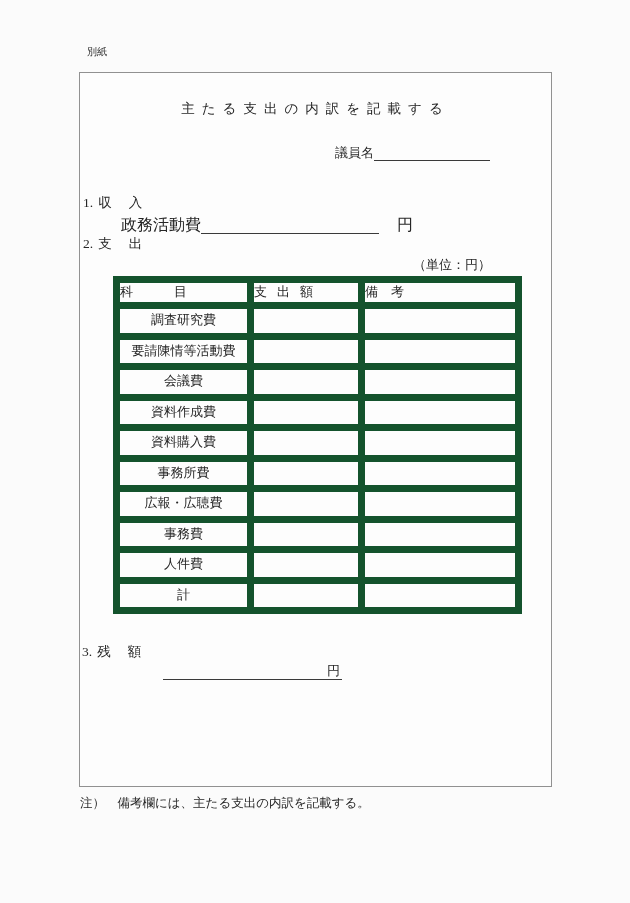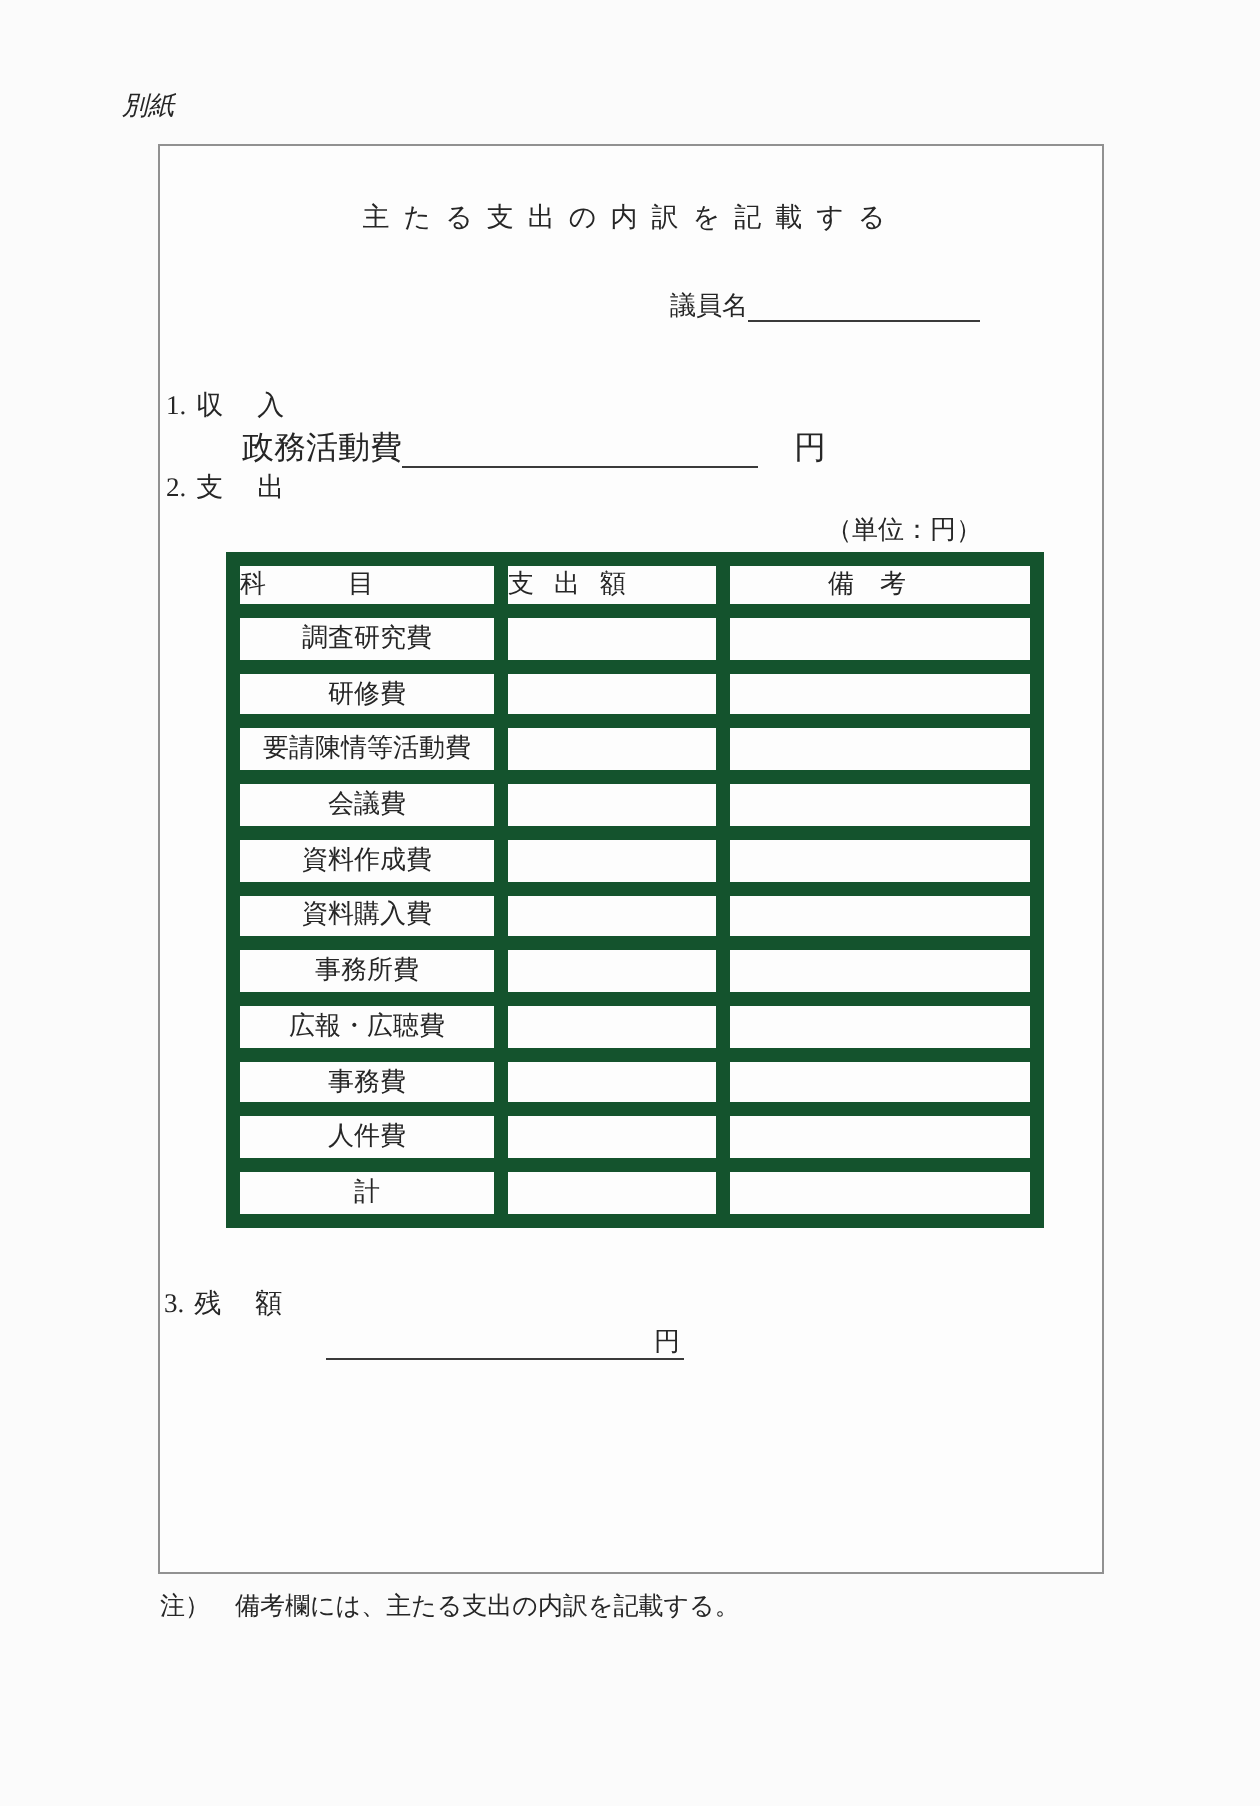--- a/index.html
+++ b/index.html
@@ -8,21 +8,21 @@
     width: 630px;
     height: 903px;
     background: #fbfbfb;
     font-family: "Liberation Serif", "DejaVu Serif", serif;
     color: #262626;
     overflow: hidden;
     line-height: 1.15;
   }
   .abs { position: absolute; }
 
-  .attachment { left: 61px; top: 46px; font-size: 13px; font-style: italic; }
+  .attachment { left: 87px; top: 46px; font-size: 10px; }
 
   .frame {
     left: 79px; top: 72px;
     width: 473px; height: 715px;
     border: 1px solid #919191;
     box-sizing: border-box;
     background: #fdfdfd;
   }
 
   .title {
@@ -63,21 +63,21 @@
   }
   .exp th, .exp td {
     border: 7px solid #14532d;
     padding: 0;
     font-size: 13px;
     font-weight: normal;
   }
   .exp thead tr { height: 26px; }
   .th-category { text-align: left; padding-left: 36px; letter-spacing: 41px; }
   .th-amount   { text-align: left; padding-left: 20px; letter-spacing: 10px; }
-  .th-remarks  { text-align: center; padding-left: 49px; letter-spacing: 13px; }
+  .th-remarks  { text-align: left; padding-left: 49px; letter-spacing: 13px; }
   .label-cell  { text-align: center; padding-left: 14px; }
 
   .balance-line {
     left: 163px; top: 662px;
     width: 177px; height: 17px;
     border-bottom: 1px solid #3a3a3a;
     text-align: right;
     font-size: 13px;
     line-height: 17px;
     padding-right: 2px;
@@ -116,25 +116,20 @@
     <thead>
       <tr>
         <th class="th-category">科目</th>
         <th class="th-amount">支出額</th>
         <th class="th-remarks">備考</th>
       </tr>
     </thead>
     <tbody>
       <tr>
         <td class="label-cell">調査研究費</td>
-        <td></td>
-        <td></td>
-      </tr>
-      <tr>
-        <td class="label-cell">研修費</td>
         <td></td>
         <td></td>
       </tr>
       <tr>
         <td class="label-cell">要請陳情等活動費</td>
         <td></td>
         <td></td>
       </tr>
       <tr>
         <td class="label-cell">会議費</td>

